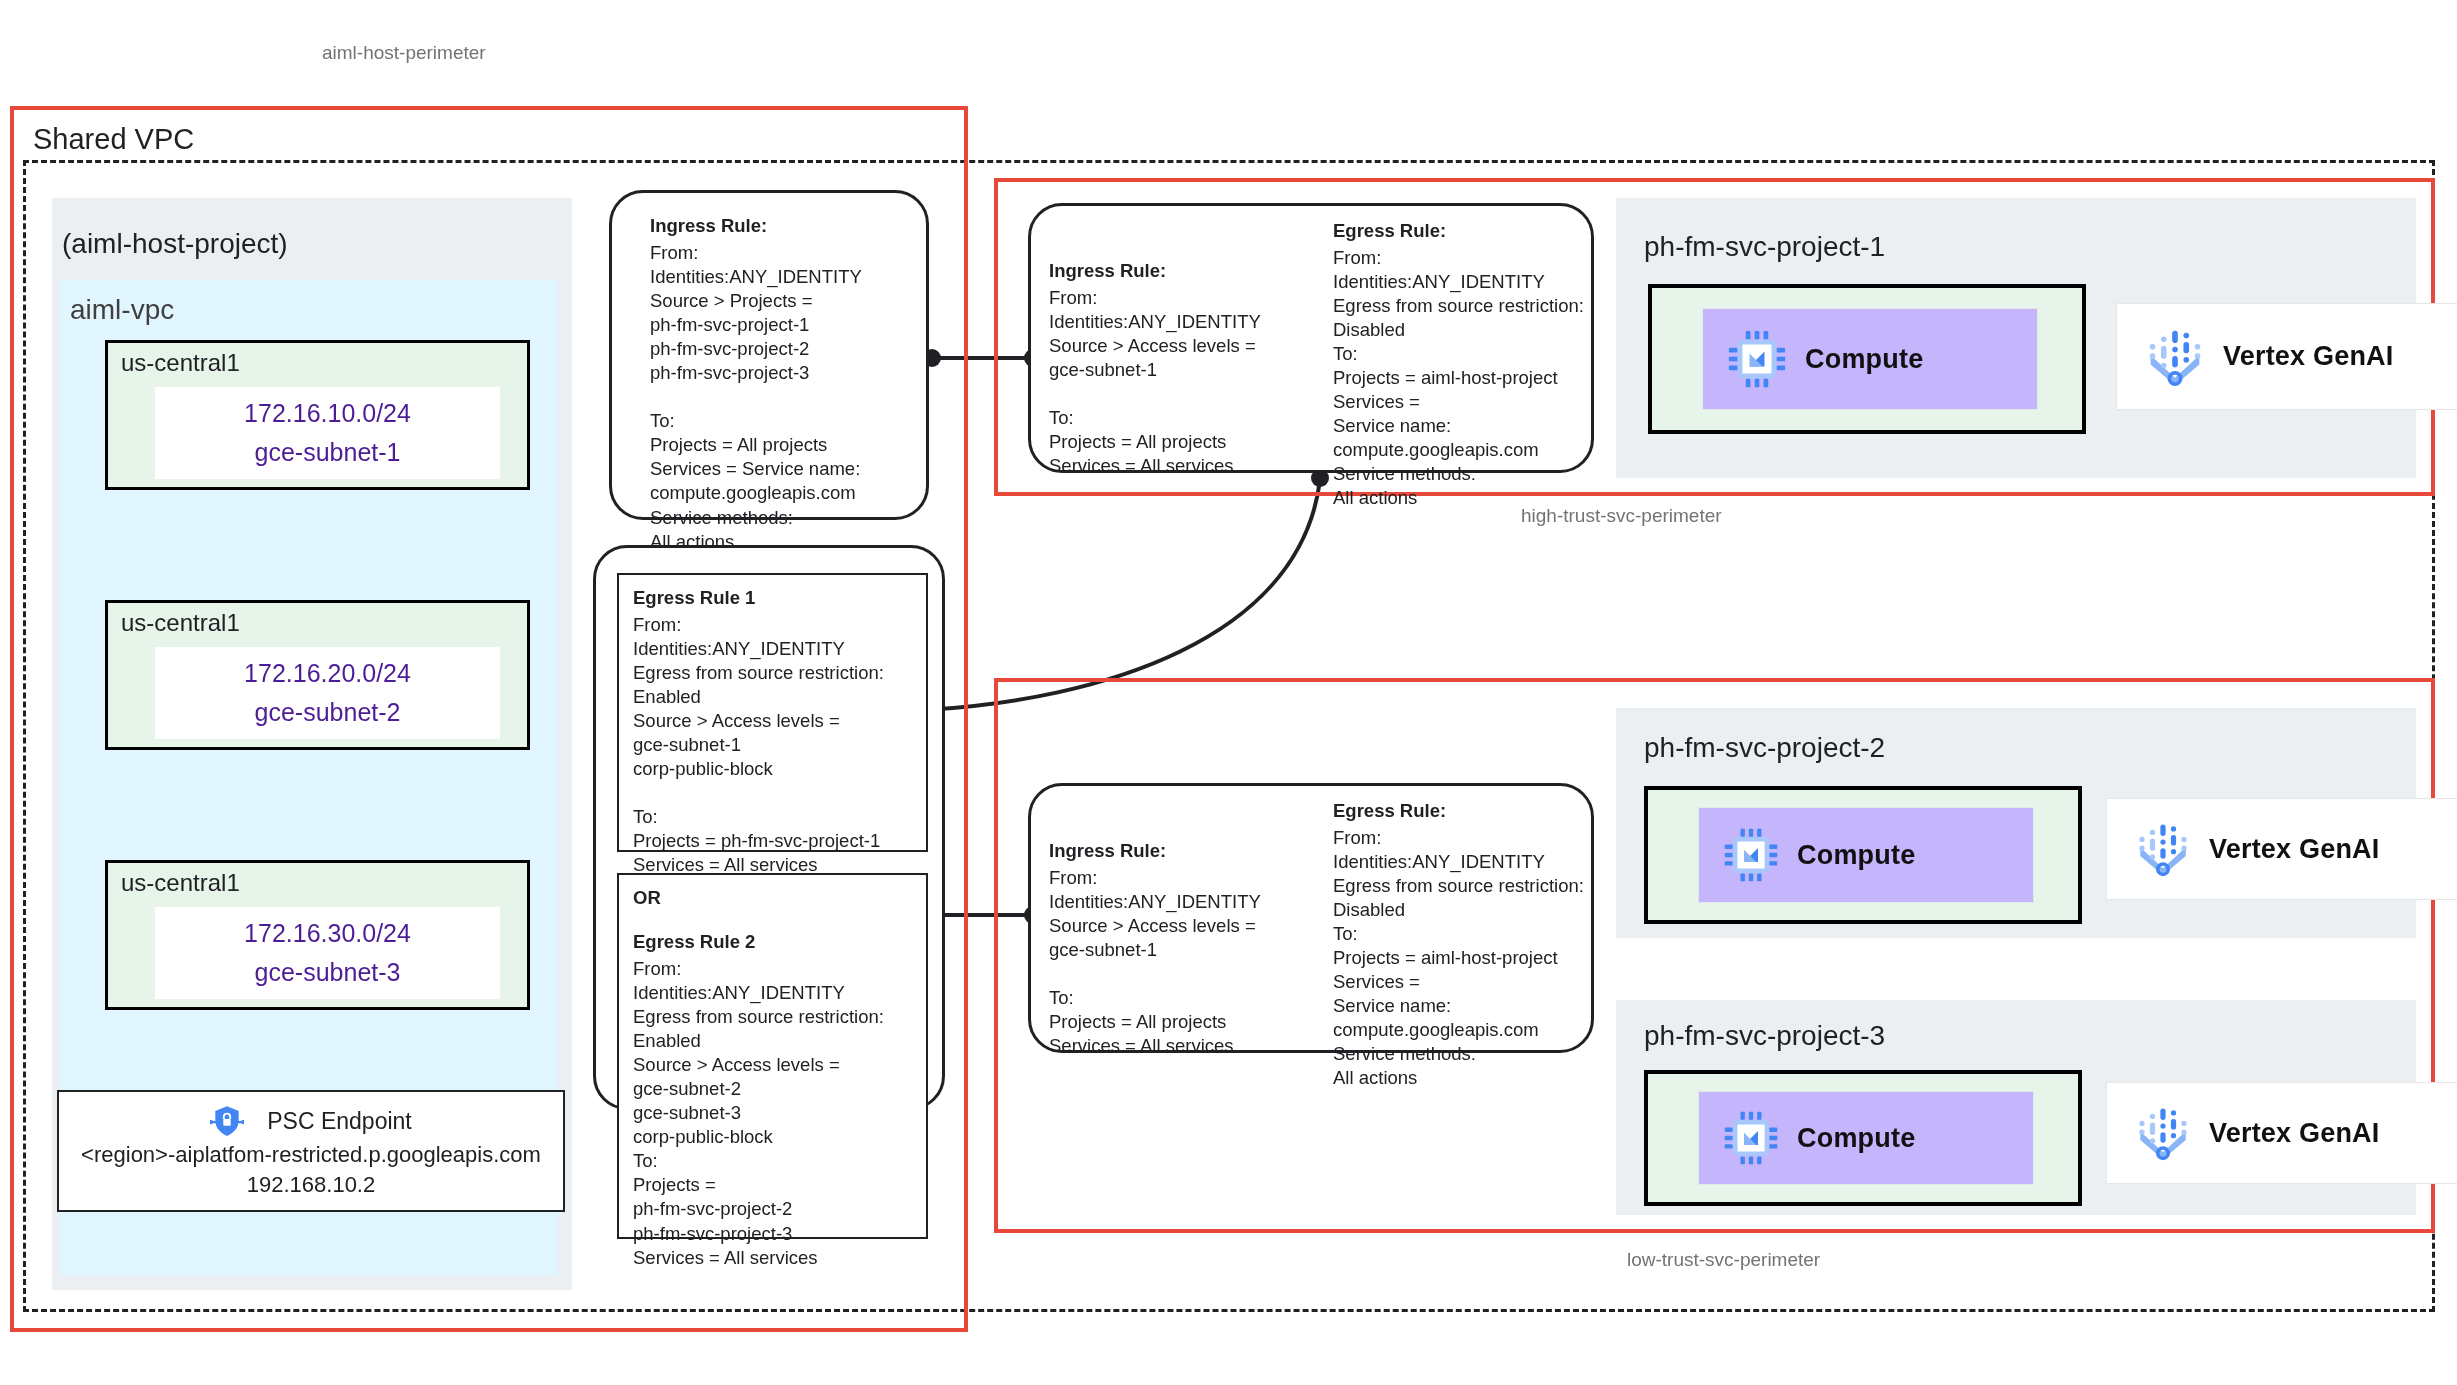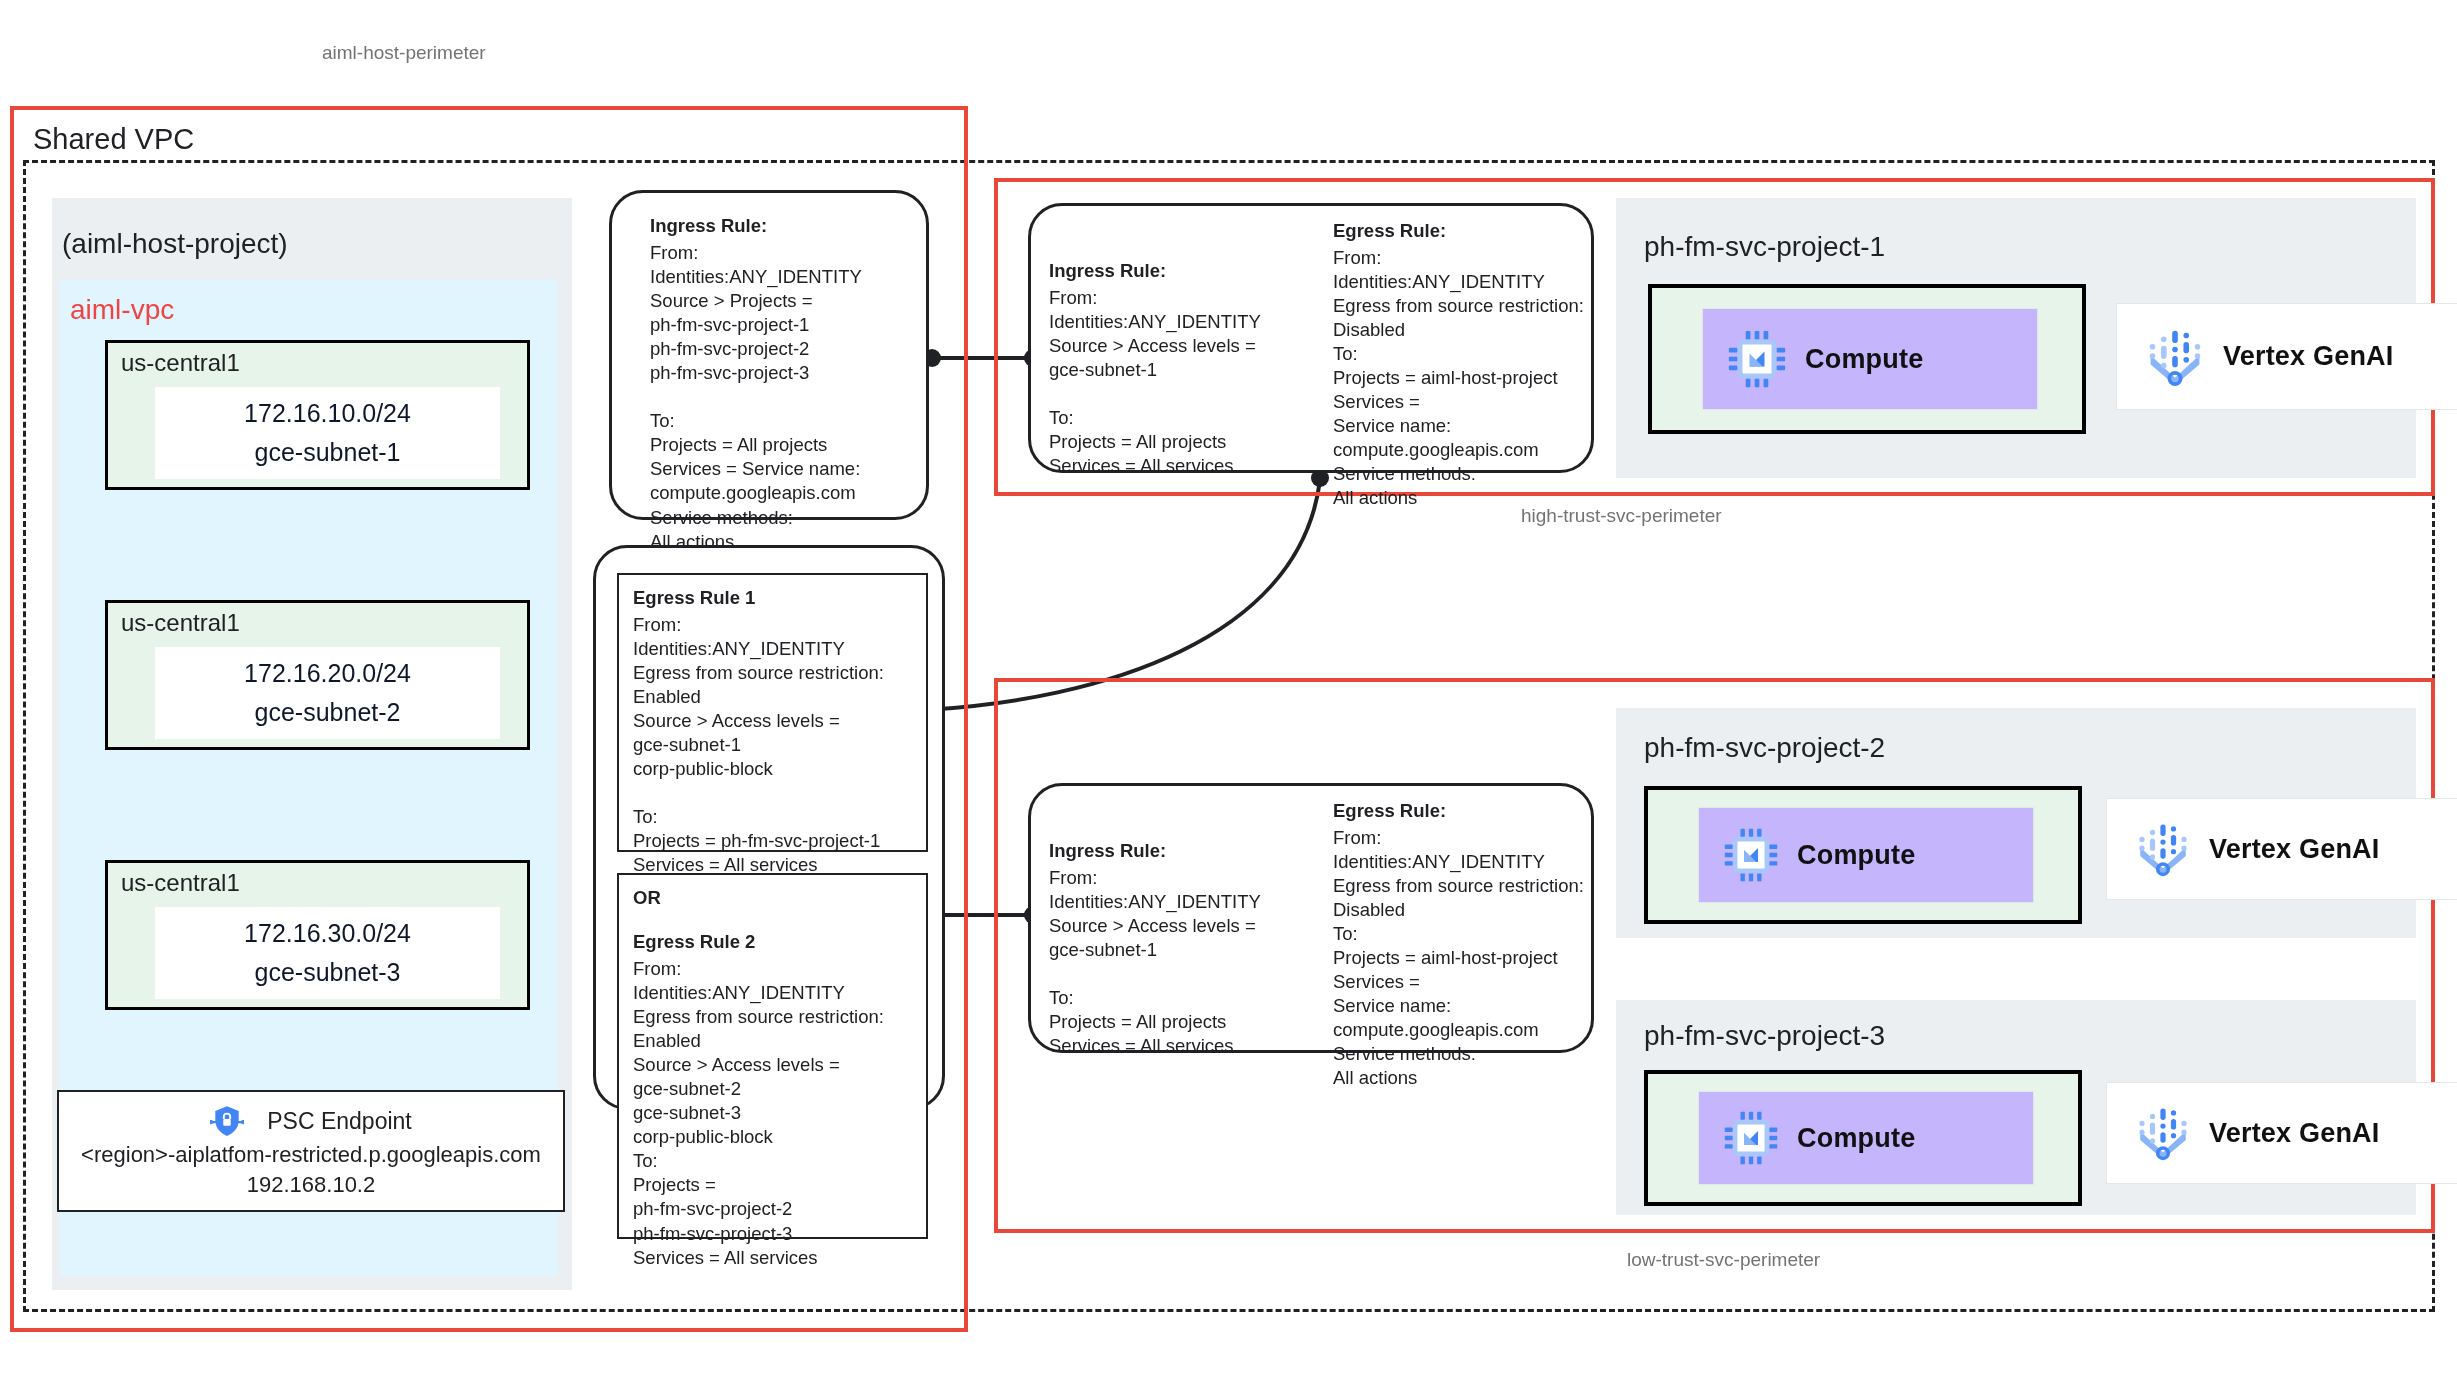--- a/index.html
+++ b/index.html
@@ -10,28 +10,28 @@
 
   
   .red-frame{border:4px solid #e8483a;background:transparent;}
   .dashed-frame{border:3px dashed #202124;background:transparent;}
   .perim-label{font-size:19px;color:#737373;white-space:nowrap;}
 
   
   .proj-panel{background:#eceff1;}
   .panel-title{font-size:28px;color:#202124;}
   .vpc-panel{background:#e1f5fe;}
-  .vpc-title{font-size:28px;color:#ef4444;}
+  .vpc-title{font-size:28px;color:#404040;}
 
   
   .region-box{background:#e6f4ea;border:3px solid #000;}
   .region-title{font-size:24px;color:#202124;}
   .cidr-box{background:#ffffff;display:flex;flex-direction:column;
             align-items:center;justify-content:center;}
-  .cidr-box span{font-size:25px;line-height:1.55;color:#0f172a;}
+  .cidr-box span{font-size:25px;line-height:1.55;color:#4c1d95;}
 
   
   .psc-box{background:#ffffff;border:2px solid #202124;
            display:flex;flex-direction:column;align-items:center;
            justify-content:center;}
   .psc-row1{display:flex;align-items:center;gap:23px;}
   .psc-label{font-size:23px;}
   .psc-dns{font-size:22px;margin-top:4px;}
   .psc-ip{font-size:22px;margin-top:4px;}
 

